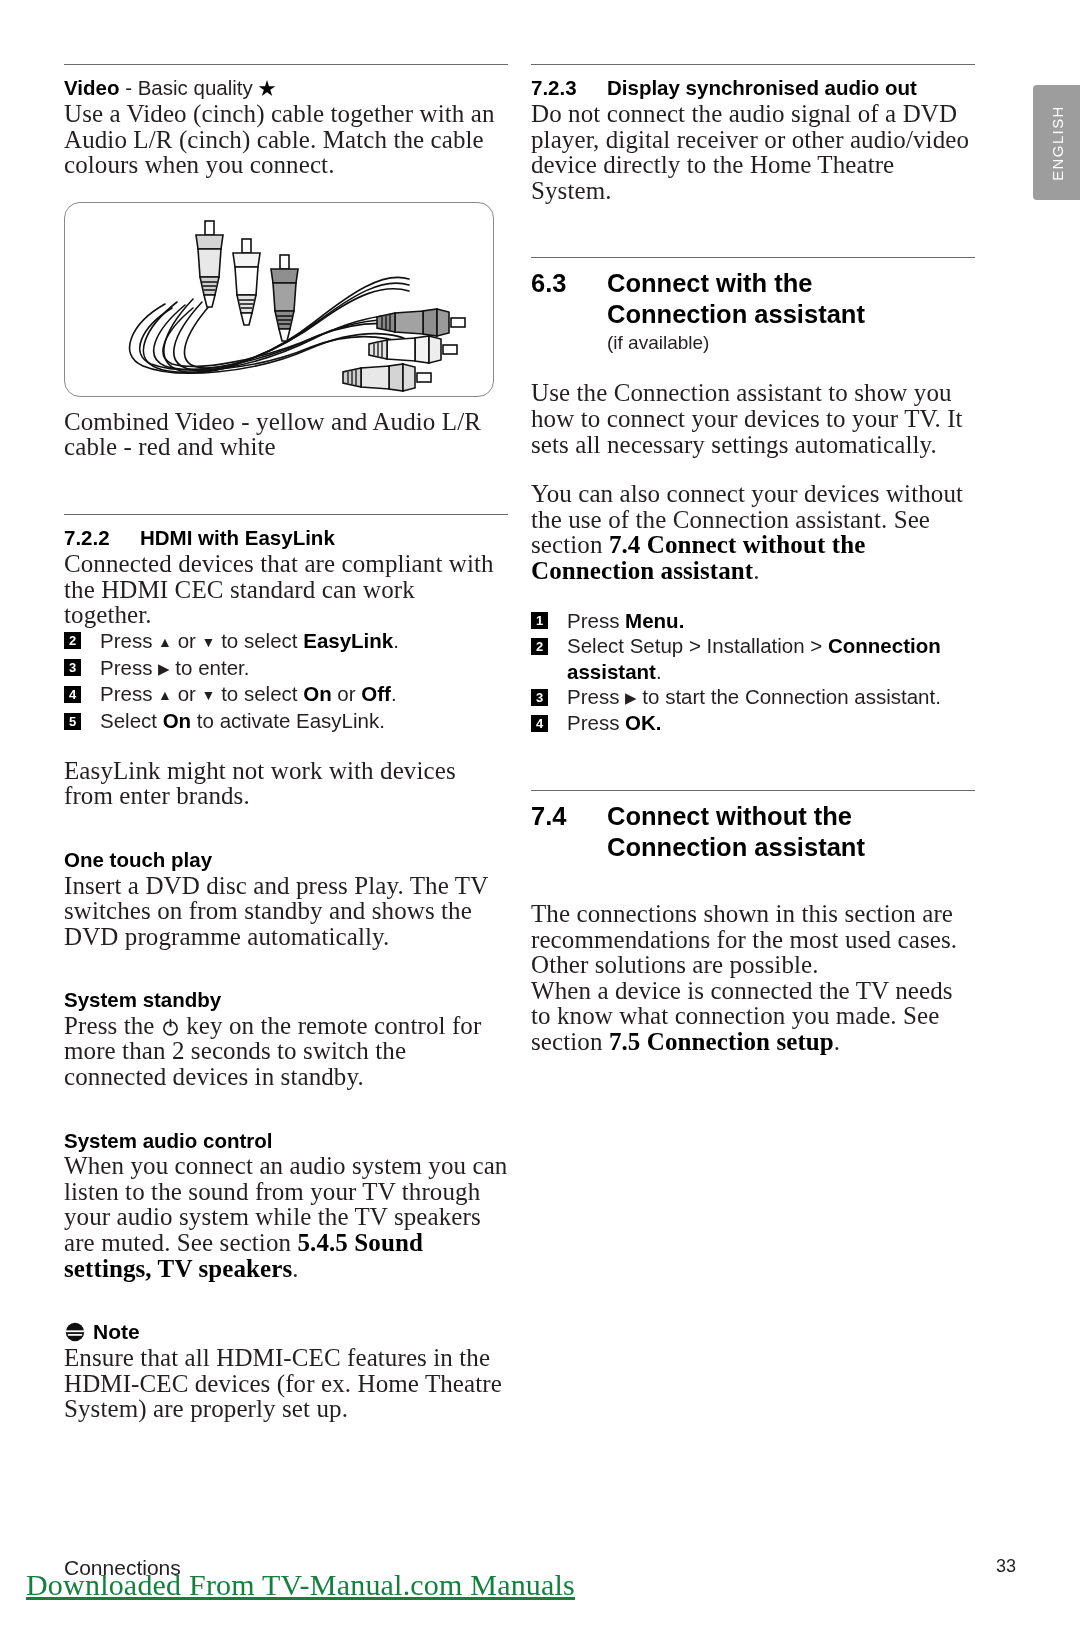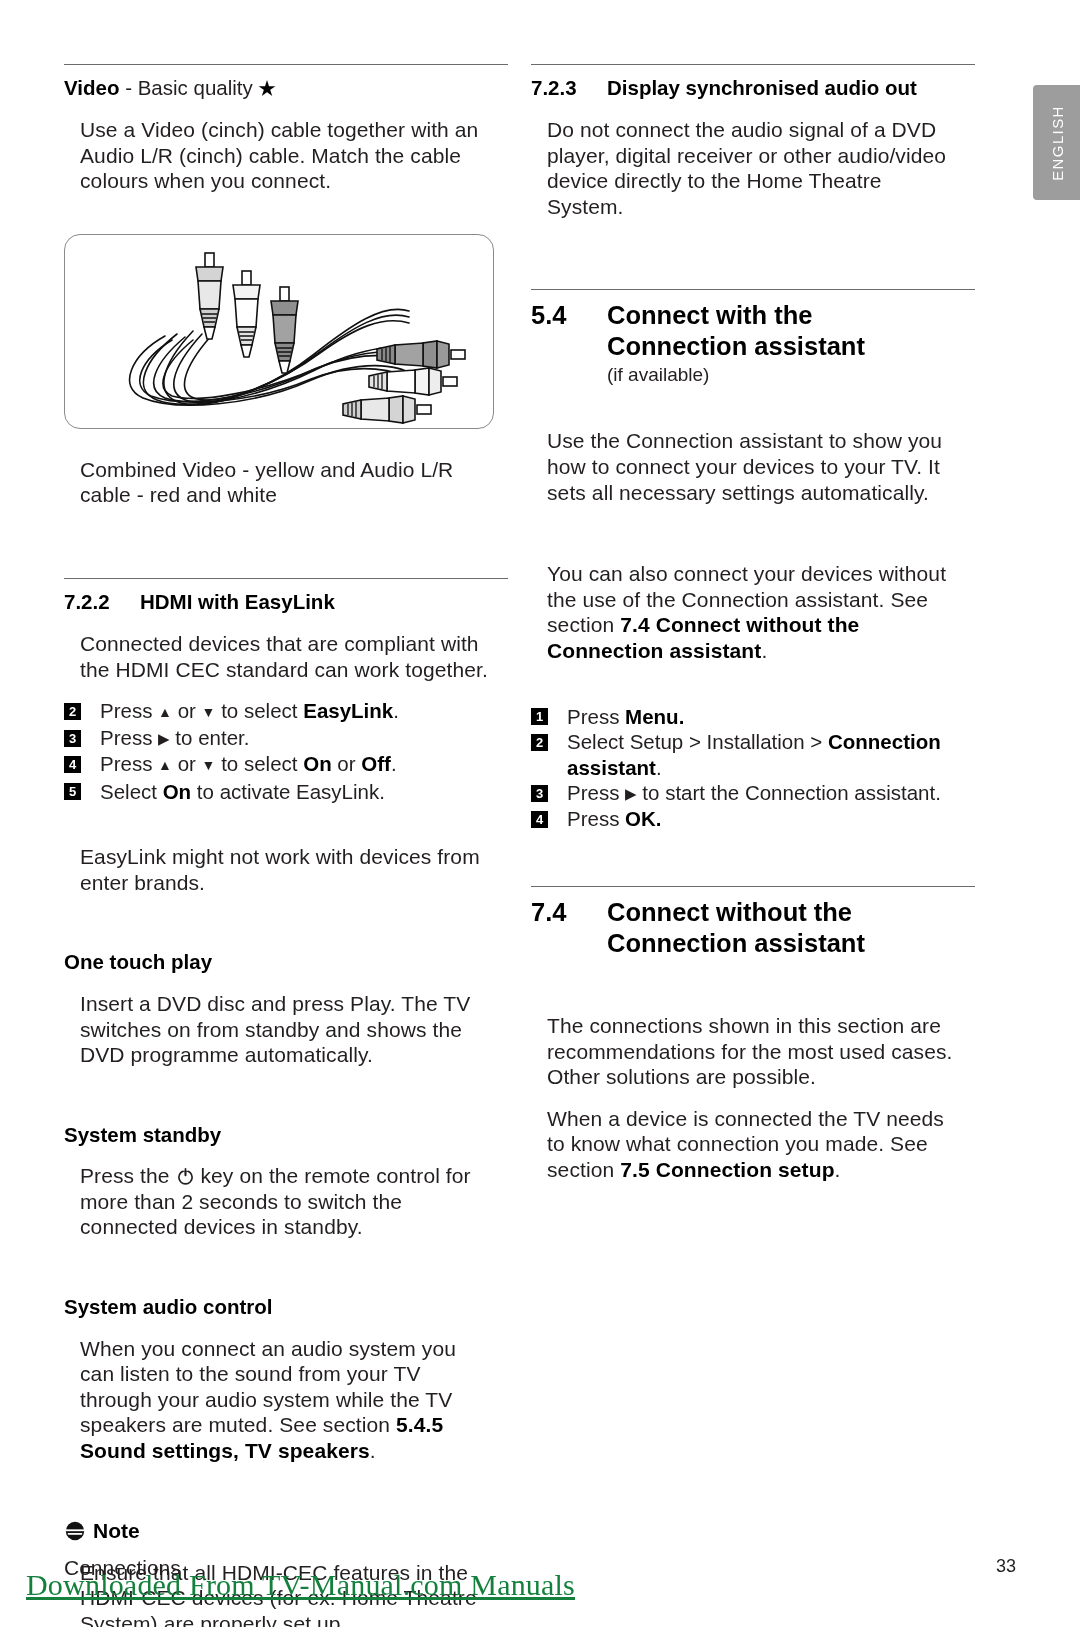--- a/index.html
+++ b/index.html
@@ -31,26 +31,27 @@
 
   
   .rule {
     border-top: 1.6px solid #6b6b6b;
     margin: 0 0 10px 0;
     height: 0;
     font-size: 0;
     line-height: 0;
   }
   p, .para {
-    margin: 16px;
-    font-size: 21px;
+    margin: 0;
+    font-size: 25px;
     line-height: 25.6px;
     letter-spacing: 0.1px;
     font-weight: 400;
     color: #231f20;
+    font-family: Liberation Serif, serif;
   }
   .gap-s { height: 12px; }
   .gap-m { height: 24px; }
   .gap-l { height: 38px; }
   .gap-xl { height: 54px; }
 
   b, .b { font-weight: 700; color: #000; }
 
   
   .subhead {
@@ -427,21 +428,21 @@
     </div>
 
 
     <p>Do not connect the audio signal of a DVD player, digital receiver or other audio/video device directly to the Home Theatre System.</p>
 
     <div class="gap-xl"></div>
 
     <div class="rule"></div>
 
     <div class="bighead">
-      <span class="bh-num">5.4</span>
+      <span class="bh-num">6.3</span>
       <span class="bh-txt">
         <span>Connect with the</span><br>
         <span>Connection assistant</span>
         <div class="bh-sub">(if available)</div>
       </span>
     </div>
 
     <div class="gap-m"></div>
 
     <p>Use the Connection assistant to show you how to connect your devices to your TV. It sets all necessary settings automatically.</p>

